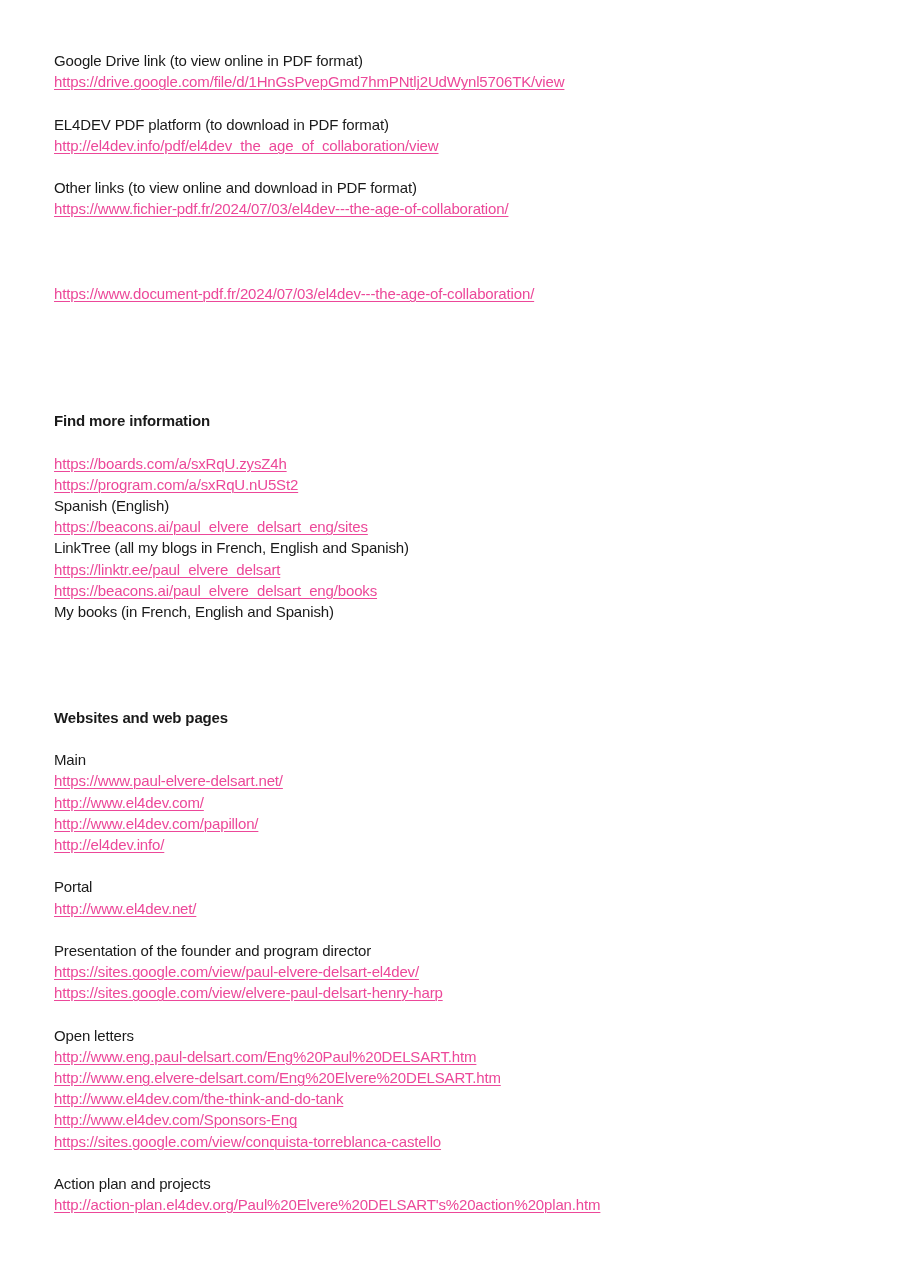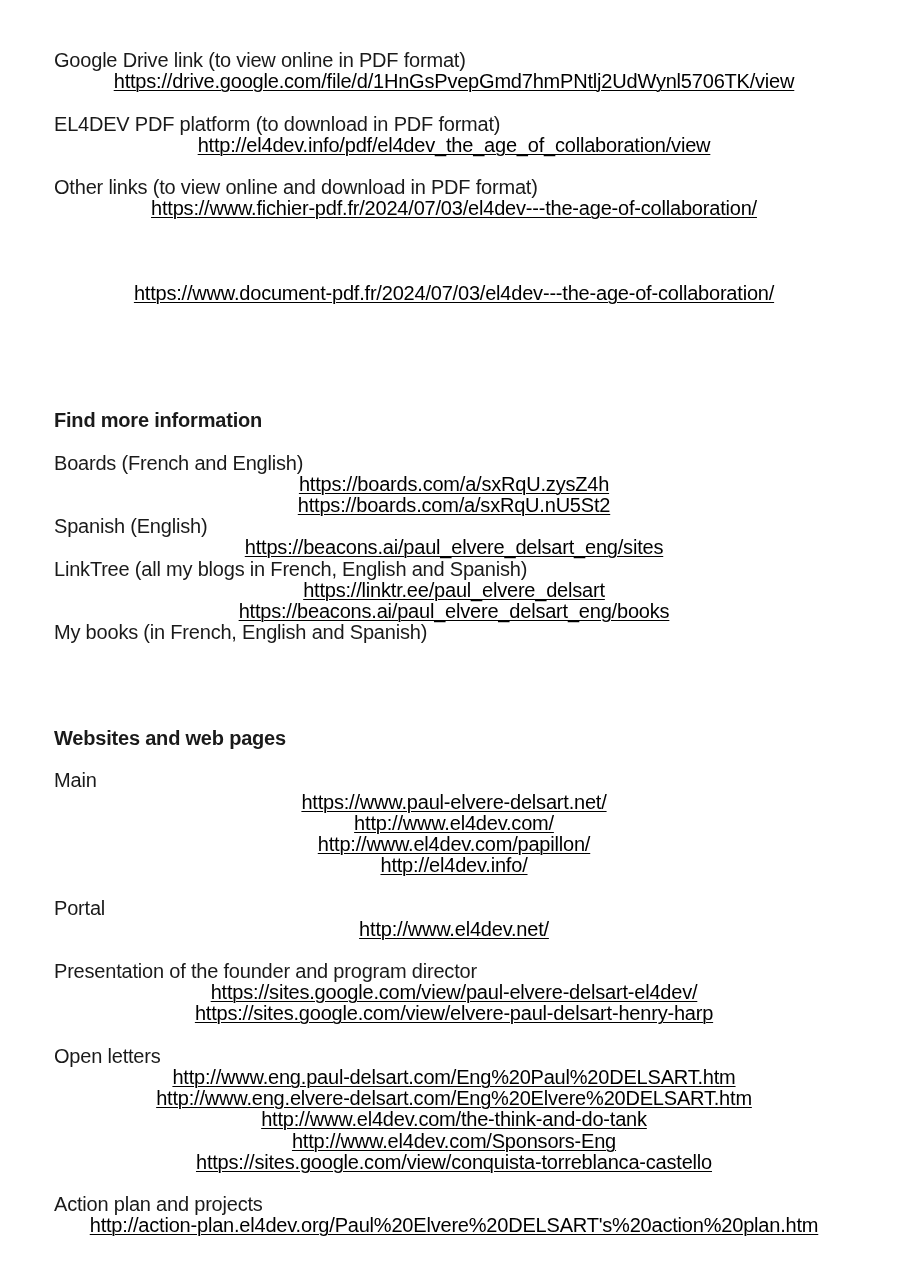--- a/index.html
+++ b/index.html
@@ -21,34 +21,33 @@
     overflow: hidden;
     box-sizing: border-box;
   }
   .content {
     position: absolute;
     left: 54px;
     top: 50px;
     width: 800px;
   }
   .line {
-    font-size: 20px;
+    font-size: 15px;
     line-height: 21.2px;
     height: 21.2px;
     white-space: nowrap;
     letter-spacing: -0.01em;
     color: #1a1a1a;
   }
   .line.bold {
     font-weight: bold;
   }
   .line.link a,
   .line.link {
-    color: #000000;
-    text-align: center;
+    color: #ec4899;
   }
   .line.link a {
     text-decoration: underline;
     text-underline-offset: 1.5px;
     text-decoration-thickness: 1px;
     cursor: pointer;
   }
   .spacer {
     height: 21.2px;
   }
@@ -70,23 +69,22 @@
       <div class="spacer"></div>
       <div class="spacer"></div>
       <div class="line link"><a href="#">https://www.document-pdf.fr/2024/07/03/el4dev---the-age-of-collaboration/</a></div>
       <div class="spacer"></div>
       <div class="spacer"></div>
       <div class="spacer"></div>
       <div class="spacer"></div>
       <div class="spacer"></div>
       <div class="line bold">Find more information</div>
       <div class="spacer"></div>
-      <div class="line">Boards (French and English)</div>
       <div class="line link"><a href="#">https://boards.com/a/sxRqU.zysZ4h</a></div>
-      <div class="line link"><a href="#">https://boards.com/a/sxRqU.nU5St2</a></div>
+      <div class="line link"><a href="#">https://program.com/a/sxRqU.nU5St2</a></div>
       <div class="line">Spanish (English)</div>
       <div class="line link"><a href="#">https://beacons.ai/paul_elvere_delsart_eng/sites</a></div>
       <div class="line">LinkTree (all my blogs in French, English and Spanish)</div>
       <div class="line link"><a href="#">https://linktr.ee/paul_elvere_delsart</a></div>
       <div class="line link"><a href="#">https://beacons.ai/paul_elvere_delsart_eng/books</a></div>
       <div class="line">My books (in French, English and Spanish)</div>
       <div class="spacer"></div>
       <div class="spacer"></div>
       <div class="spacer"></div>
       <div class="spacer"></div>

